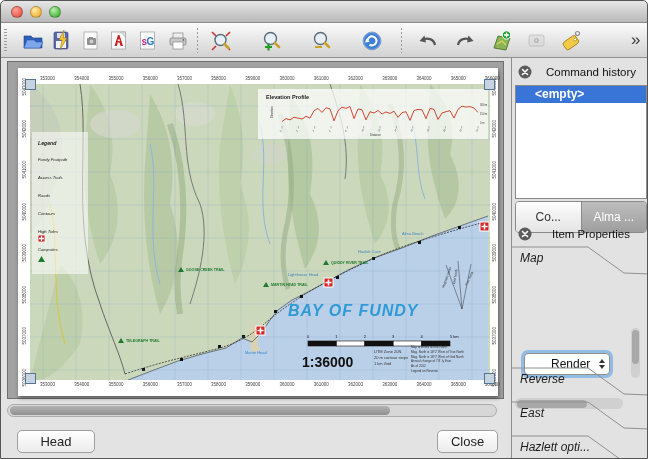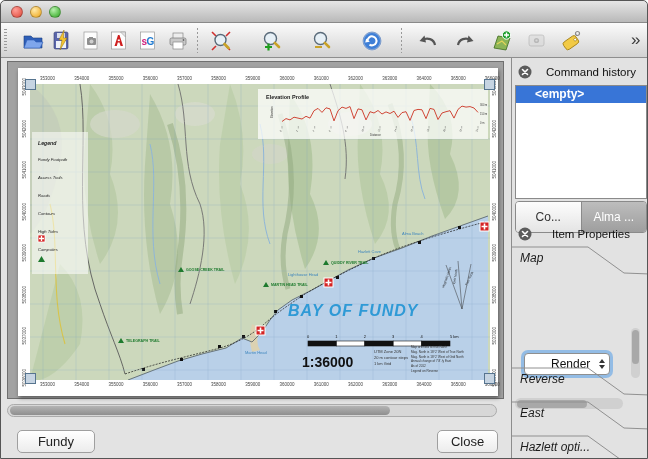--- a/index.html
+++ b/index.html
@@ -492,21 +492,21 @@
       <div class="handle" style="left:466px;top:11px"></div>
       <div class="handle" style="left:7px;top:305px"></div>
       <div class="handle" style="left:466px;top:305px"></div>
     </div>
   </div>
 
   <div class="hscroll">
     <div class="thumb"></div>
   </div>
 
-  <button class="btn" style="left:16px;width:78px">Fundy</button>
+  <button class="btn" style="left:16px;width:78px">Head</button>
   <button class="btn" style="left:436px;width:61px">Close</button>
 
   <div class="panel">
 
     <div class="phead" style="top:4px">
       <svg class="xbtn" viewBox="0 0 14 14">
         <circle cx="7" cy="7" r="6.5" fill="#5c5c5c"></circle>
         <path d="M4.5,4.5 L9.5,9.5 M9.5,4.5 L4.5,9.5" stroke="#fff" stroke-width="1.6" stroke-linecap="round"></path>
       </svg>
       <span class="ptitle">Command history</span>

